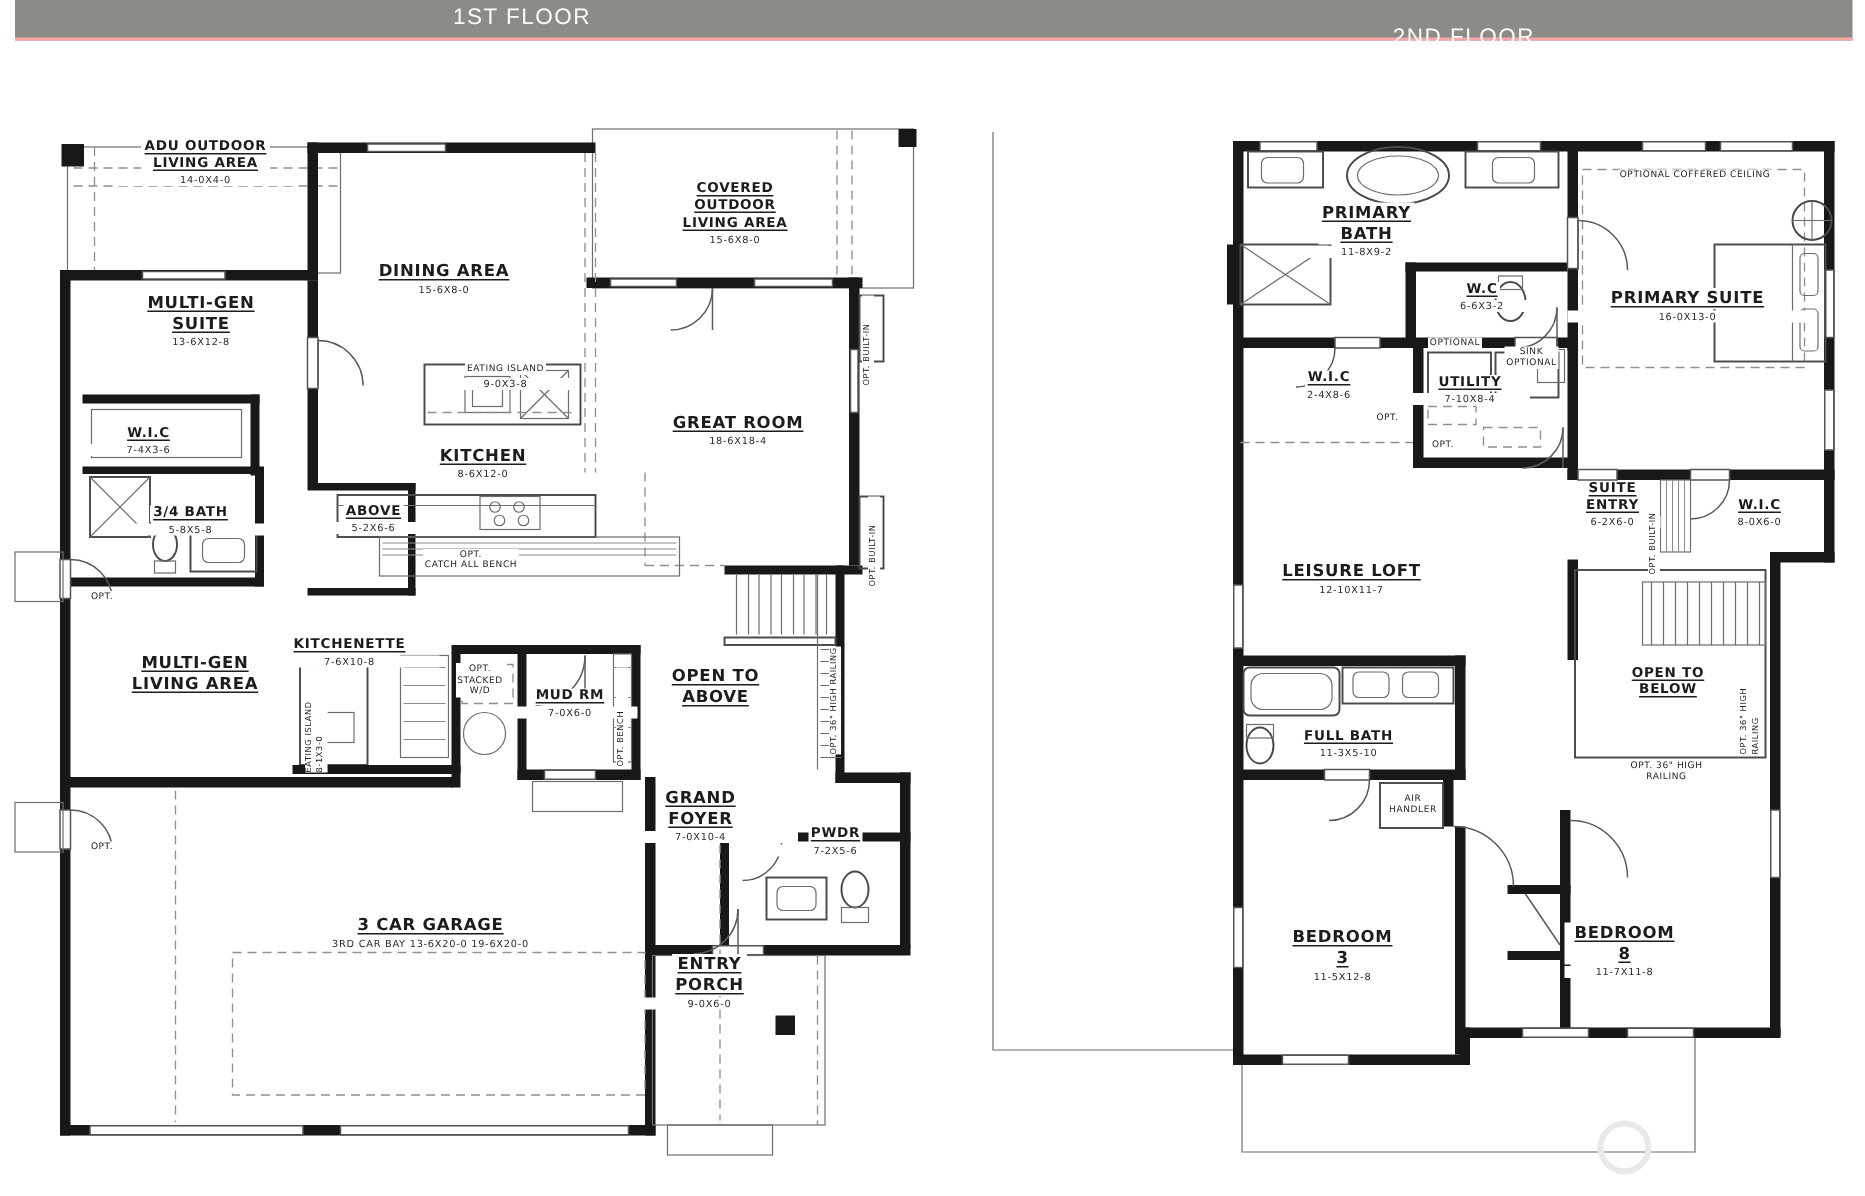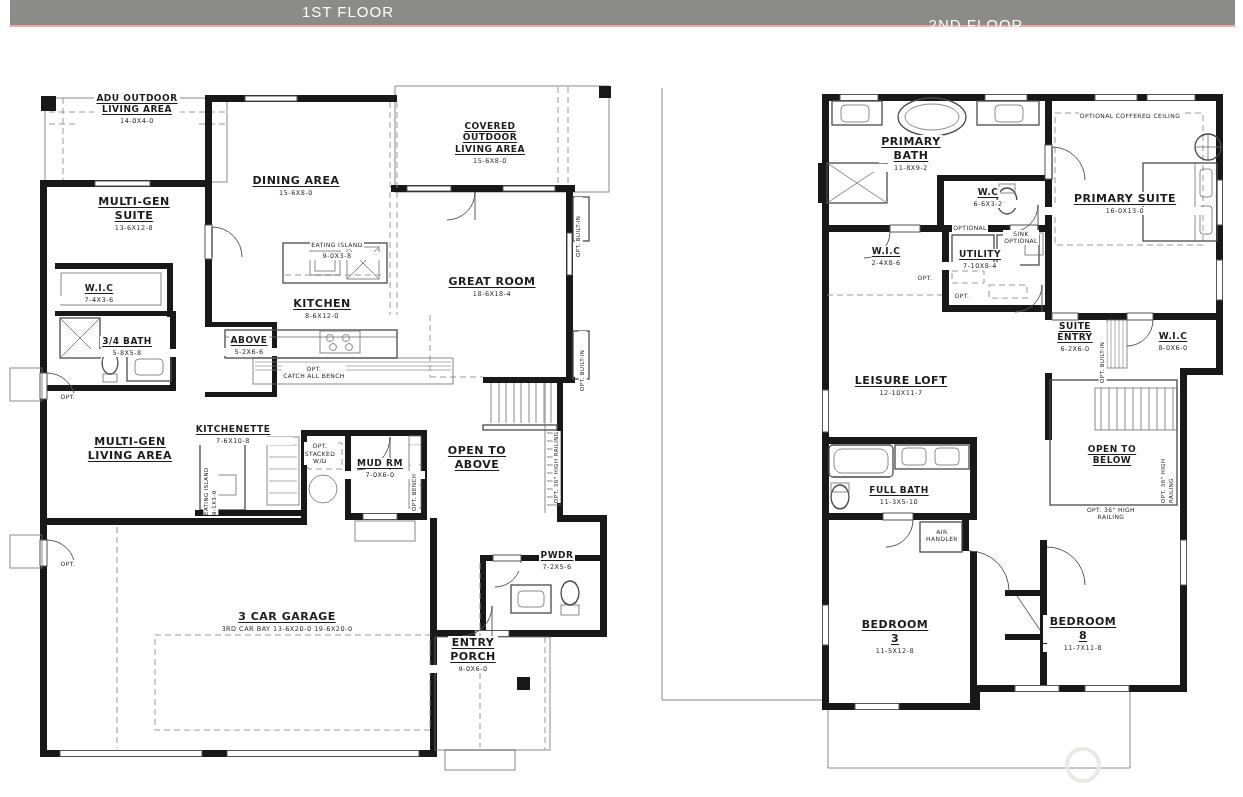--- a/index.html
+++ b/index.html
@@ -303,20 +303,25 @@
     <div class="vlbl" style="left:406px;top:360px;height:66px">
       <span>OPT. BENCH</span>
     </div>
     <div class="lbl" style="left:407px;top:359px;width:130px">
       <span class="rname">OPEN TO
 ABOVE</span>
     </div>
     <div class="vlbl" style="left:548px;top:346px;height:72px">
       <span>OPT. 36" HIGH RAILING</span>
     </div>
+    <div class="lbl" style="left:397px;top:440px;width:130px">
+      <span class="rname">GRAND
+FOYER</span>
+      <span class="dim">7-0X10-4</span>
+    </div>
     <div class="lbl" style="left:512px;top:458px;width:80px">
       <span class="rname sm">PWDR</span>
       <span class="dim">7-2X5-6</span>
     </div>
     <div class="lbl" style="left:182px;top:520px;width:200px">
       <span class="rname">3 CAR GARAGE</span>
       <span class="dim">3RD CAR BAY 13-6X20-0 19-6X20-0</span>
     </div>
     <div class="lbl" style="left:403px;top:551px;width:130px">
       <span class="rname">ENTRY

